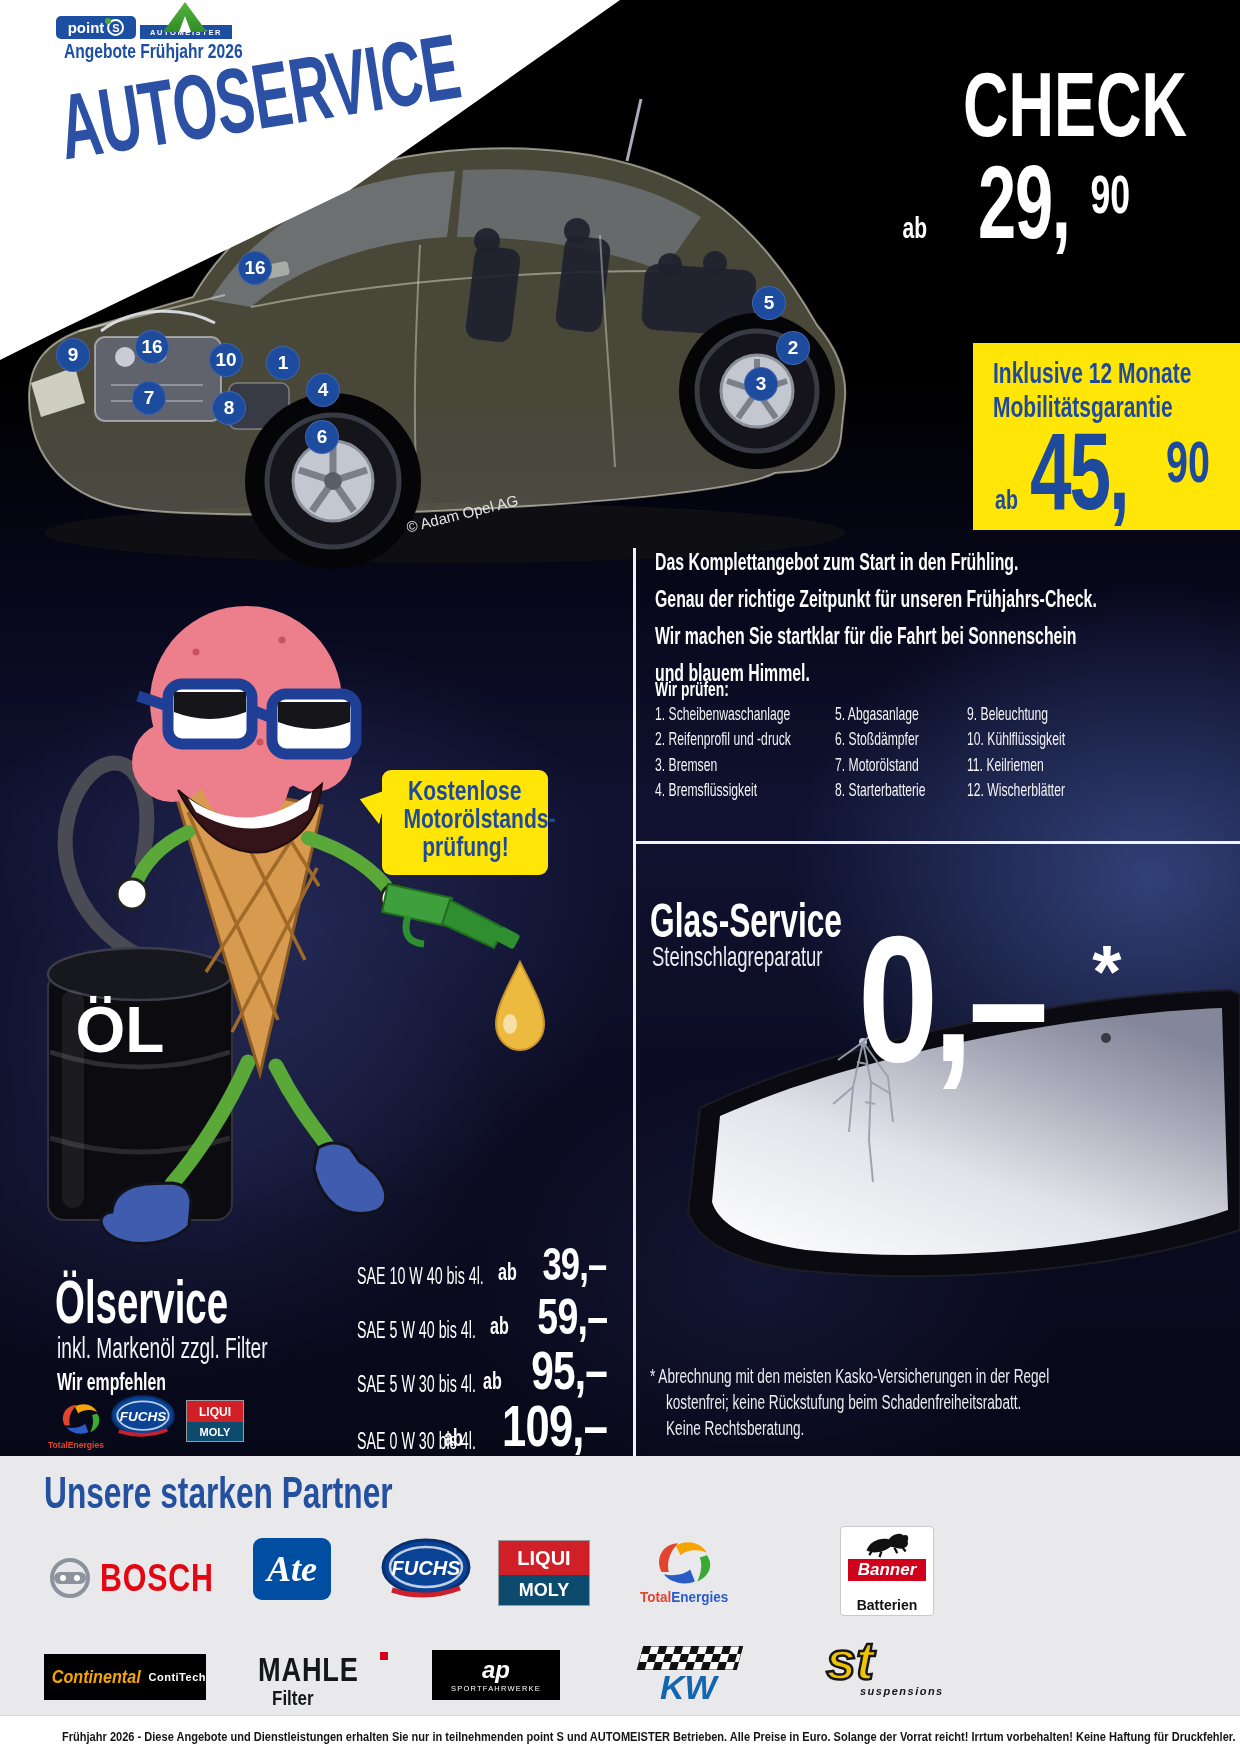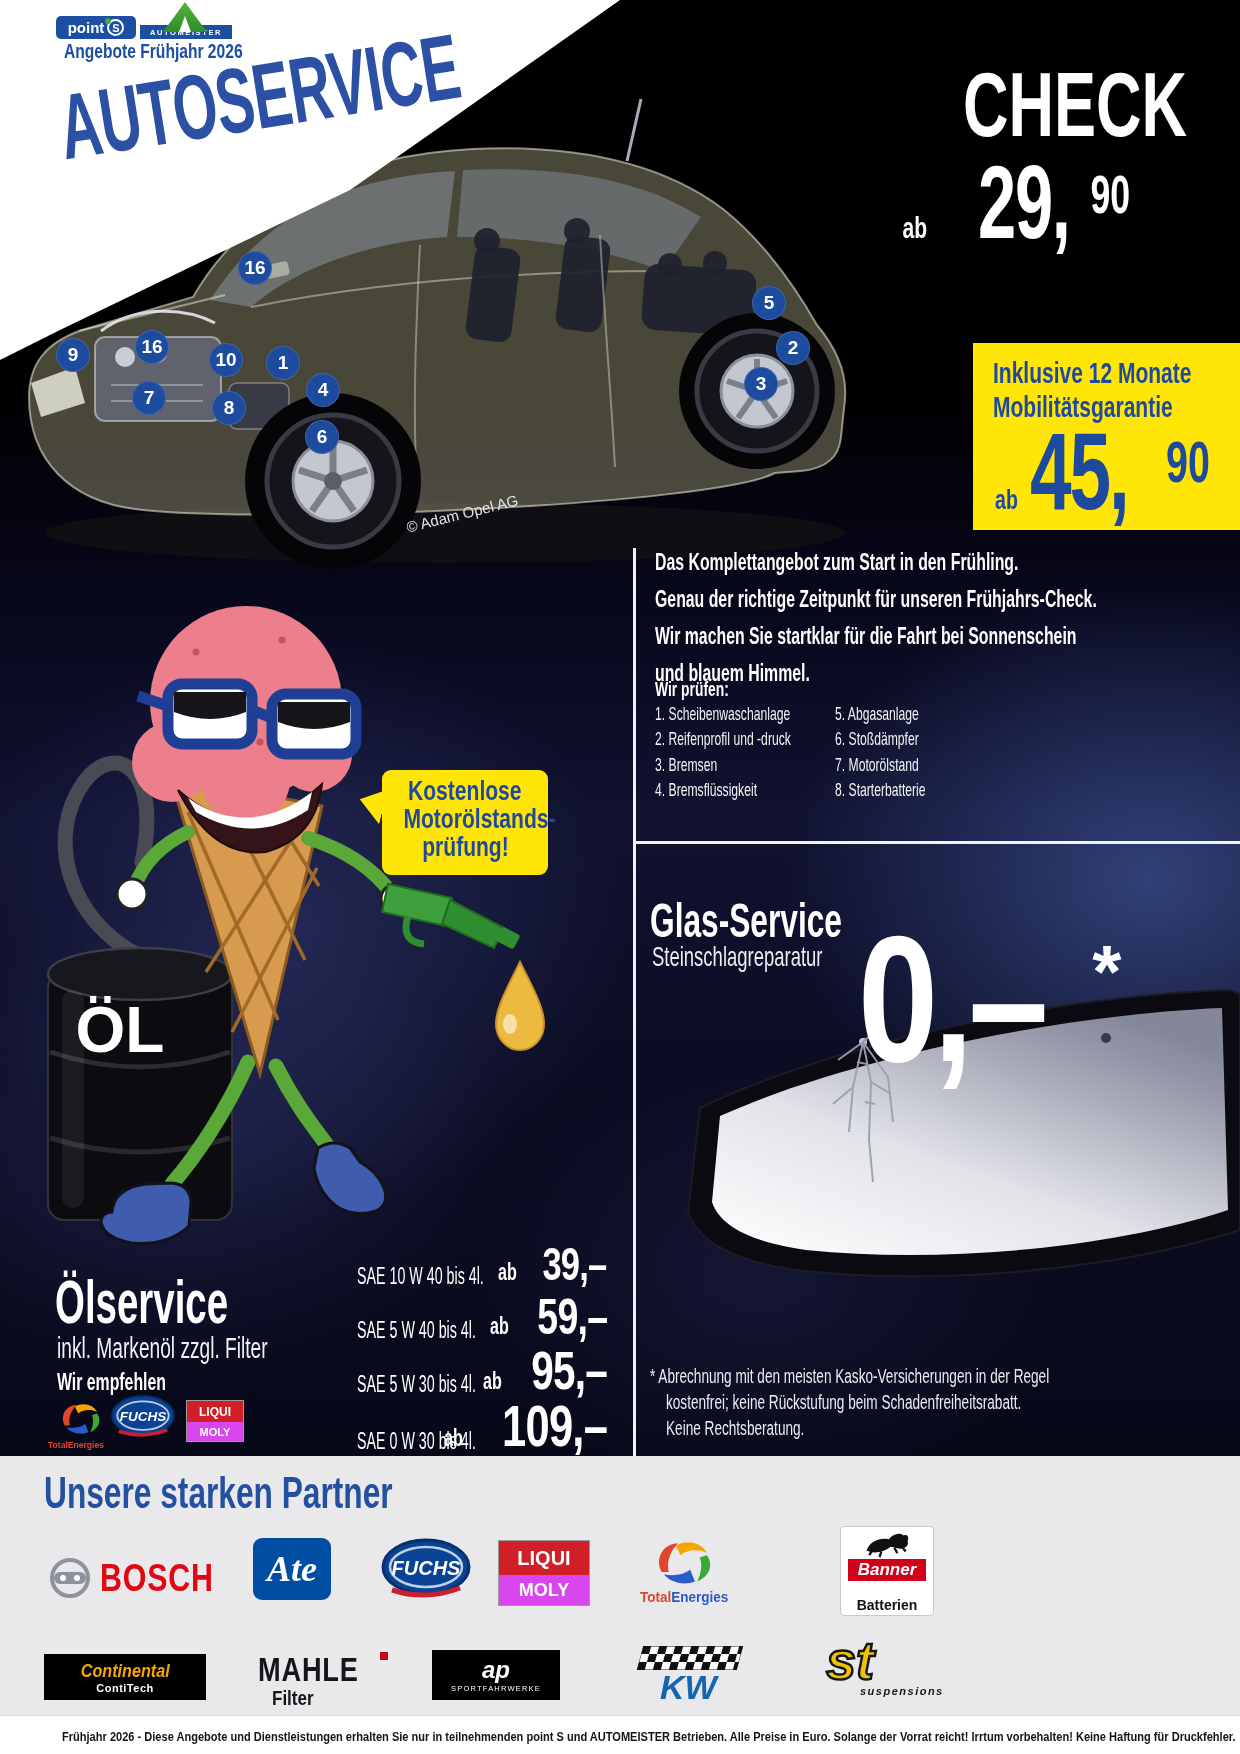--- a/index.html
+++ b/index.html
@@ -38,21 +38,21 @@
   .gline{font-size:30px;line-height:34px;font-weight:700;color:#1e4a9e;}
   .prow{display:flex;align-items:baseline;}
   .sup{align-self:flex-start;}
   .saelabel{font-size:23px;color:#fff;z-index:5;}
   .saenum{color:#fff;font-weight:700;z-index:5;text-align:right;}
   .foot{font-size:20px;color:#ececf2;z-index:5;}
   .band{left:0;top:1456px;width:1240px;height:259px;background:#e9e9eb;z-index:5;}
   .legal{left:0;top:1715px;width:1240px;height:39px;background:#fff;border-top:1px solid #d8d8da;z-index:5;}
   .lm{display:flex;flex-direction:column;border:1px solid #9a9aa0;}
   .lm .r1{background:#d01f26;color:#fff;display:flex;align-items:center;justify-content:center;font-weight:700;}
-  .lm .r2{background:#d946ef;color:#fff;display:flex;align-items:center;justify-content:center;font-weight:700;text-align:right;}
+  .lm .r2{background:#0c4a6e;color:#fff;display:flex;align-items:center;justify-content:center;font-weight:700;text-align:right;}
   svg{display:block;}
 </style>
 </head>
 <body>
 
 <div id="page">
 
   <div class="abs bgdark"></div>
 
   <svg class="abs" style="left:15px;top:85px;z-index:1;" width="860" height="485" viewBox="0 0 860 485">
@@ -219,20 +219,26 @@
     <div class="chkitem"><span class="cond sx64">2. Reifenprofil und -druck</span></div>
     <div class="chkitem"><span class="cond sx64">3. Bremsen</span></div>
     <div class="chkitem"><span class="cond sx64">4. Bremsflüssigkeit</span></div>
   </div>
   <div class="abs" style="left:835px;top:703px;z-index:5;">
     <div class="chkitem"><span class="cond sx64">5. Abgasanlage</span></div>
     <div class="chkitem"><span class="cond sx64">6. Stoßdämpfer</span></div>
     <div class="chkitem"><span class="cond sx64">7. Motorölstand</span></div>
     <div class="chkitem"><span class="cond sx64">8. Starterbatterie</span></div>
   </div>
+  <div class="abs" style="left:967px;top:703px;z-index:5;">
+    <div class="chkitem"><span class="cond sx64">9. Beleuchtung</span></div>
+    <div class="chkitem"><span class="cond sx64">10. Kühlflüssigkeit</span></div>
+    <div class="chkitem"><span class="cond sx64">11. Keilriemen</span></div>
+    <div class="chkitem"><span class="cond sx64">12. Wischerblätter</span></div>
+  </div>
 
   <div class="abs bubble">
     <div class="tail"></div>
     <div class="tl"><span class="cond ccn sx78">Kostenlose</span></div>
     <div class="tl"><span class="cond ccn sx78">Motorölstands-</span></div>
     <div class="tl"><span class="cond ccn sx78">prüfung!</span></div>
   </div>
 
   <svg class="abs" style="left:20px;top:600px;z-index:4;" width="560" height="680" viewBox="0 0 560 680">
     <path d="M120,356 C50,322 24,238 64,182 C96,140 142,168 122,262" stroke="#4a4a55" stroke-width="15" fill="none" stroke-linecap="round"></path>
@@ -446,21 +452,21 @@
          display:flex;flex-direction:column;align-items:center;padding-top:3px;box-sizing:border-box;">
       <svg width="56" height="28" viewBox="0 0 52 30">
         <path d="M4,22 C8,12 18,8 28,10 C32,4 40,2 44,6 C48,4 50,8 48,12 C50,16 46,20 40,20 L30,18 C22,24 12,26 4,22 Z" fill="#111"></path>
         <path d="M10,22 l-3,5 M20,23 l-2,6 M34,19 l3,6 M42,18 l4,5" stroke="#111" stroke-width="2.5" fill="none"></path>
       </svg>
       <div style="background:#d0021b;color:#fff;font-style:italic;font-weight:700;font-size:17px;
            padding:1px 10px;margin-top:1px;">Banner</div>
       <div style="color:#111;font-weight:700;font-size:14px;margin-top:16px;">Batterien</div>
     </div>
 
-    <div class="abs" style="left:44px;top:198px;width:162px;height:46px;background:#000;display:flex;flex-direction:column;
+    <div class="abs" style="left:44px;top:198px;width:162px;height:46px;background:#000;display:flex;flex-direction:row;
          align-items:center;justify-content:center;">
       <span class="cond ccn sx85" style="font-size:19px;font-weight:700;font-style:italic;color:#f7a600;">Continental</span>
       <span style="font-size:11px;font-weight:700;color:#fff;letter-spacing:.5px;">ContiTech</span>
     </div>
 
     <div class="abs" style="left:258px;top:194px;">
       <div style="display:flex;align-items:flex-start;">
         <span class="cond sx80" style="font-size:34px;font-weight:700;letter-spacing:1px;color:#15161a;">MAHLE</span>
         <span style="width:8px;height:8px;background:#d0021b;display:inline-block;margin:2px 0 0 -4px;"></span>
       </div>

